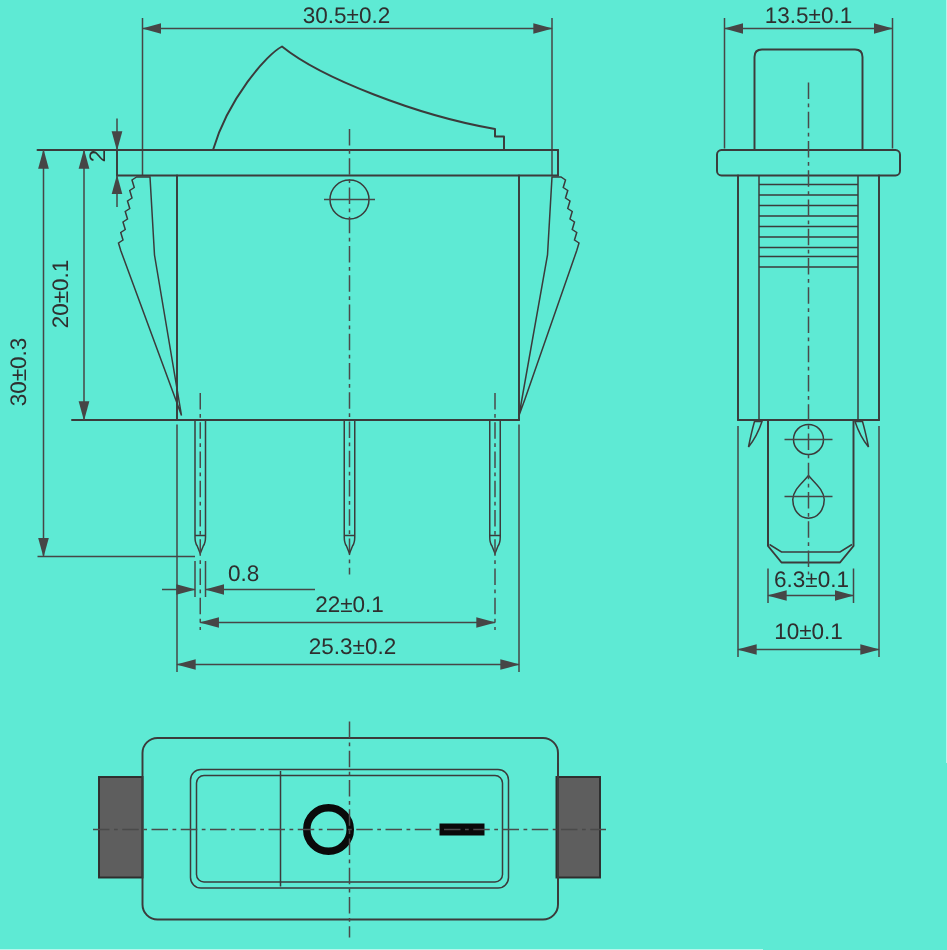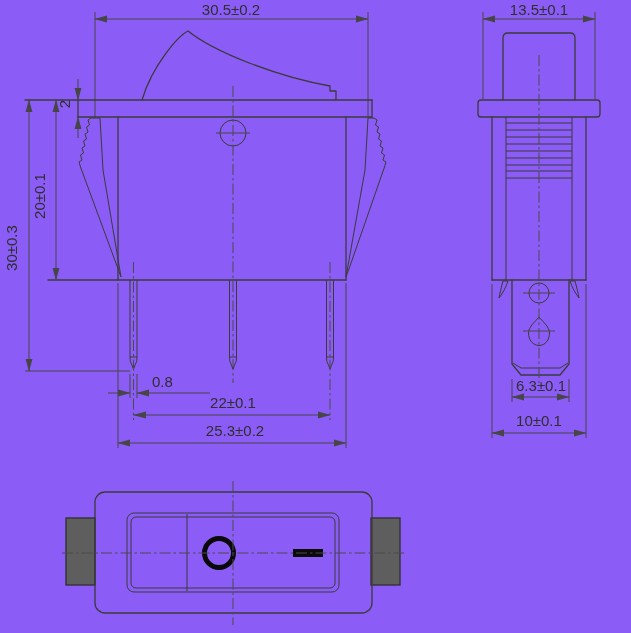--- a/index.html
+++ b/index.html
@@ -1,16 +1,16 @@
 <!DOCTYPE html>
 <html><head>
 <meta charset="utf-8">
 <style>
   html,body{margin:0;padding:0;background:#ffffff;}
-  .stage{width:631px;height:633px;position:relative;background:#8b5cf6;}
+  .stage{width:631px;height:633px;position:relative;background:#5eead4;}
   svg{display:block;}
   .ln{fill:none;stroke:#3b3b3b;stroke-width:1.3;stroke-linejoin:round;stroke-linecap:round;}
   .thin{fill:none;stroke:#3b3b3b;stroke-width:1;}
   .dim{fill:none;stroke:#464646;stroke-width:1;}
   .cl{fill:none;stroke:#4a4a4a;stroke-width:1;stroke-dasharray:11 3 2.5 3;}
   .dimtext{font-family:"Liberation Sans","DejaVu Sans",sans-serif;font-size:15px;fill:#2f2f2f;}
   .mid{text-anchor:middle;}
 </style>
 </head>
 <body>

